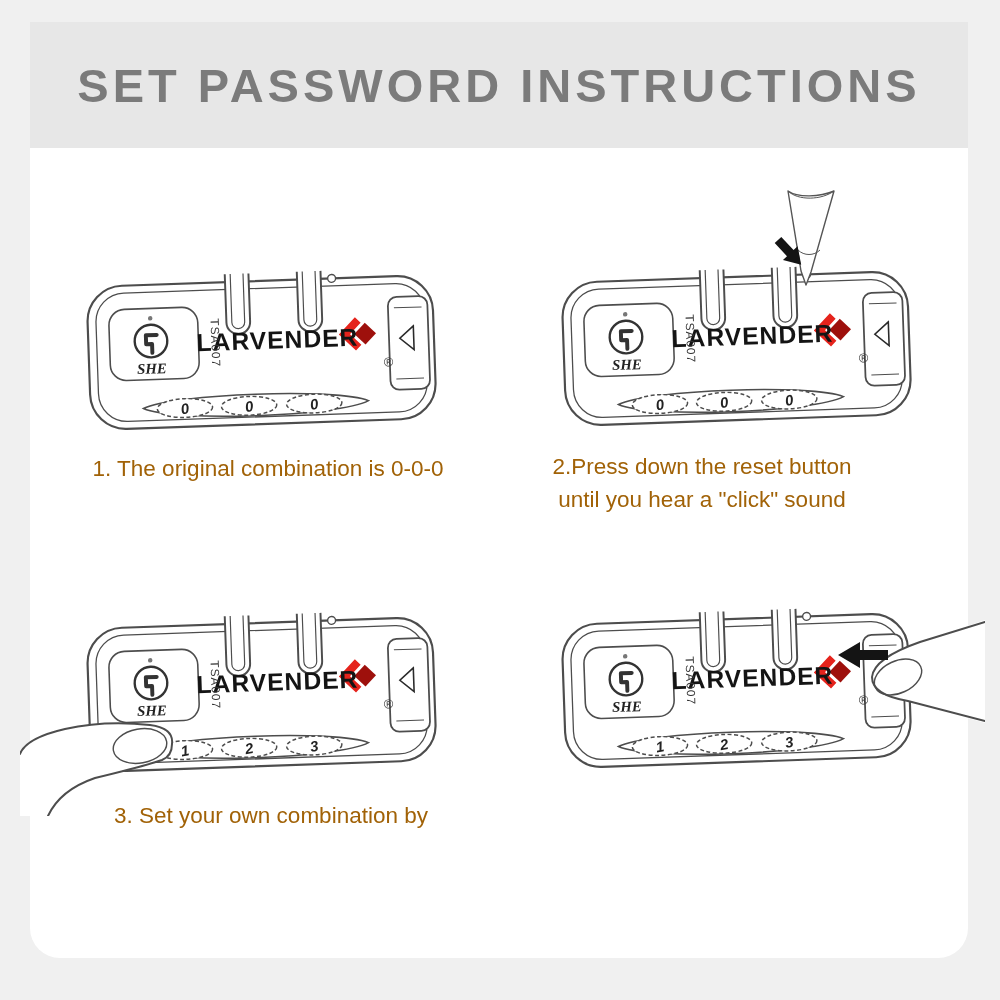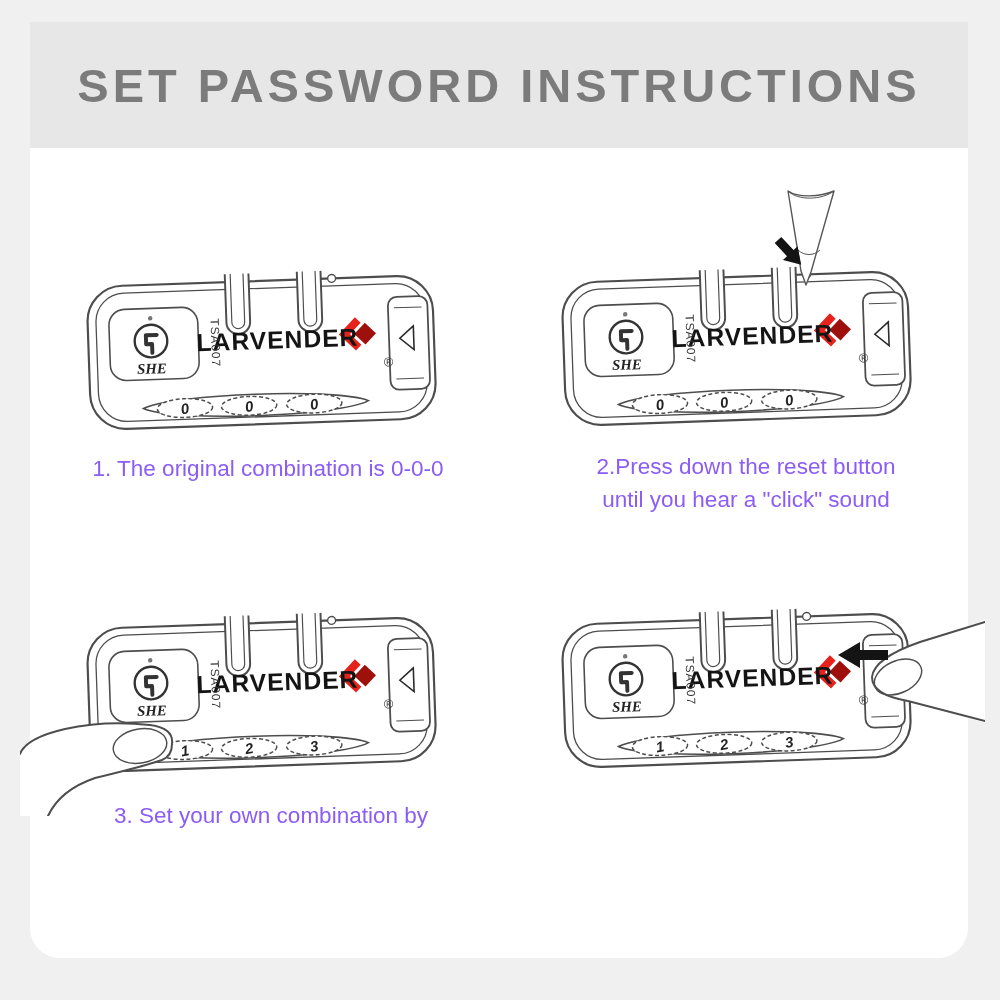--- a/index.html
+++ b/index.html
@@ -5,21 +5,21 @@
   html,body{margin:0;padding:0;background:#f0f0f0;}
   .page{position:relative;width:1000px;height:1000px;background:#f0f0f0;overflow:hidden;
         font-family:"Liberation Sans",sans-serif;}
   .band{position:absolute;left:30px;top:22px;width:938px;height:126px;background:#e7e7e7;
         display:flex;align-items:center;justify-content:center;}
   .band h1{margin:0;font-size:47px;font-weight:bold;letter-spacing:4px;color:#7b7b7b;white-space:pre;}
   .card{position:absolute;left:30px;top:148px;width:938px;height:810px;background:#ffffff;
         border-radius:0 0 30px 30px;}
   .abs{position:absolute;}
   .lock-svg{position:absolute;transform:rotate(-2deg);}
-  .caption{position:absolute;text-align:center;color:#8b5cf6;font-size:22.5px;line-height:33px;}
+  .caption{position:absolute;text-align:center;color:#a16207;font-size:22.5px;line-height:33px;}
   .cap-line{white-space:pre;}
   .logo-text{font-family:"Liberation Sans",sans-serif;font-weight:bold;font-size:25px;
              letter-spacing:1px;fill:#141414;}
   .tsa-text{font-family:"Liberation Sans",sans-serif;font-size:12px;letter-spacing:1px;fill:#333;}
   .she-text{font-family:"Liberation Serif",serif;font-style:italic;font-weight:bold;font-size:15px;fill:#222;}
   .reg-text{font-family:"Liberation Sans",sans-serif;font-size:13px;fill:#333;}
   .dial-text{font-family:"Liberation Sans",sans-serif;font-style:italic;font-weight:bold;
              font-size:15px;fill:#222;}
 </style>
 </head>
@@ -88,21 +88,21 @@
     <text class="dial-text" x="229" y="141" text-anchor="middle" transform="rotate(-8 229 136)">0</text>
   </svg>
   <svg class="abs" style="left:770px;top:188px" width="72" height="102" viewBox="0 0 72 102">
     <path d="M18,3 C28,10 50,9 64,3 L41,84 L36,97 L31,83 Z" fill="#ffffff" stroke="#555" stroke-width="1.4" stroke-linejoin="round"></path>
     <path d="M18,3 C28,13 52,12 64,3" fill="none" stroke="#555" stroke-width="1"></path>
     <path d="M28,62 C34,68 44,68 50,62" fill="none" stroke="#555" stroke-width="1"></path>
     <g transform="translate(8,52) rotate(47)">
       <path d="M0,-4.5 H18 V-10 L34,0 L18,10 V4.5 H0 Z" fill="#141414"></path>
     </g>
   </svg>
-  <div class="caption" style="left:536px;top:450px;width:420px">
+  <div class="caption" style="left:492px;top:450px;width:420px">
     <div class="cap-line">2.Press down the reset button</div>
     <div class="cap-line">until you hear a "click" sound</div>
   </div>
 
   <svg class="lock-svg" style="left:86px;top:614px" width="352" height="158" viewBox="0 0 356 160">
     <use href="#lock-art"></use>
     <text class="logo-text" x="112" y="78">LARVENDER</text>
     <text class="tsa-text" x="127" y="70" text-anchor="middle" transform="rotate(90 127 70)">TSA007</text>
     <text class="she-text" x="66" y="99" text-anchor="middle">SHE</text>
     <text class="reg-text" x="301" y="100">®</text>

